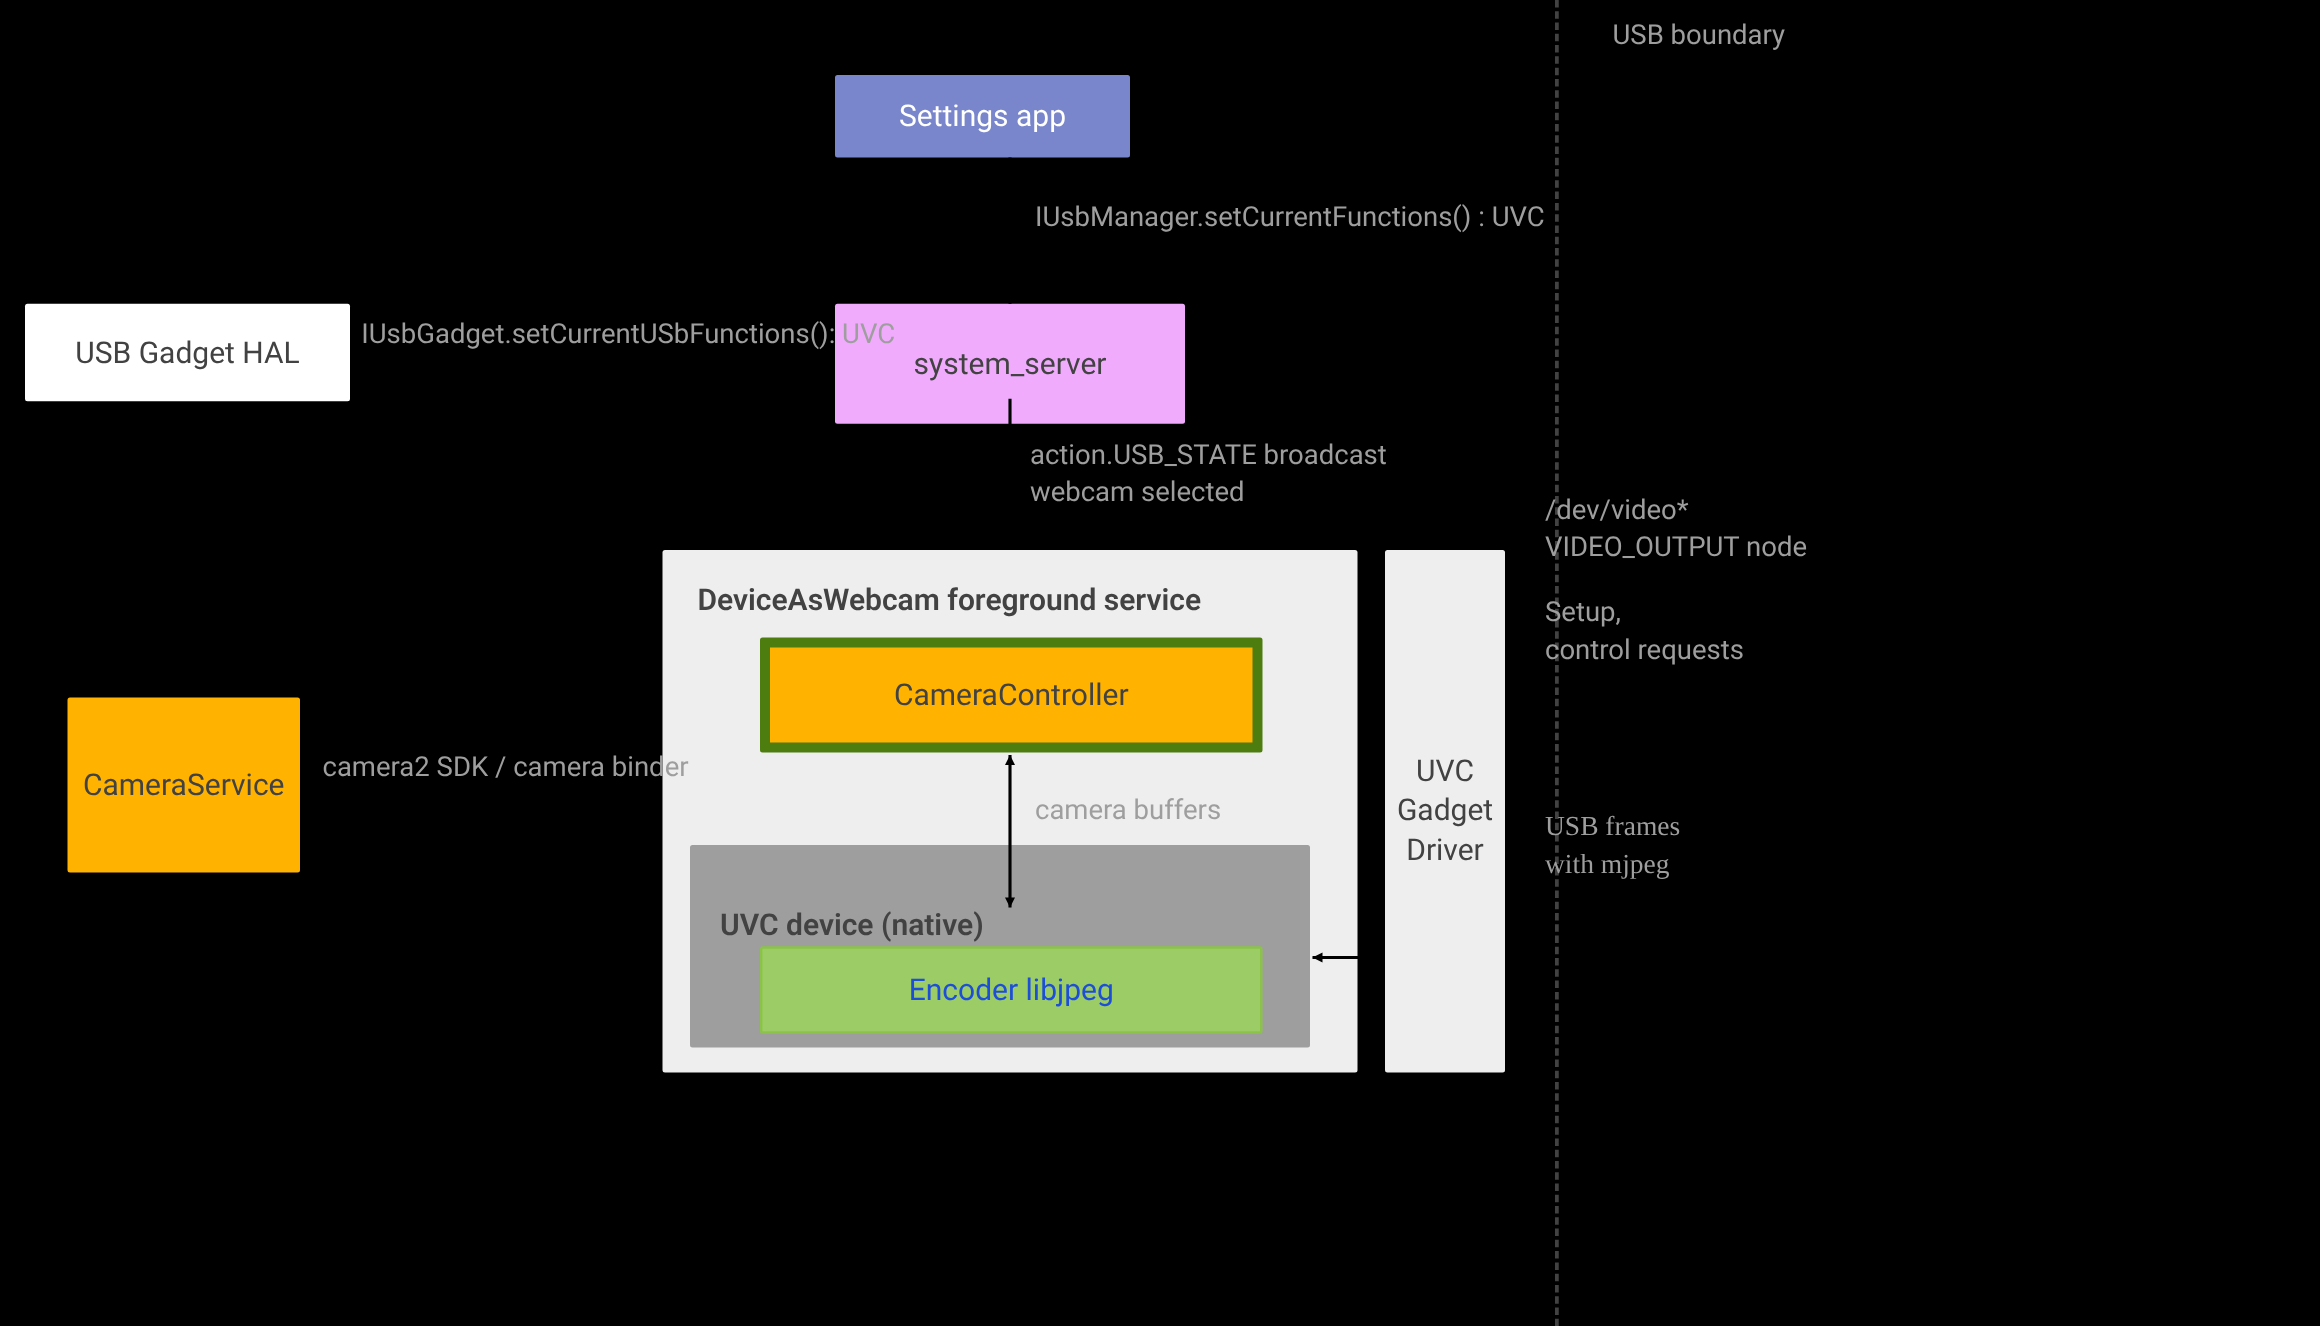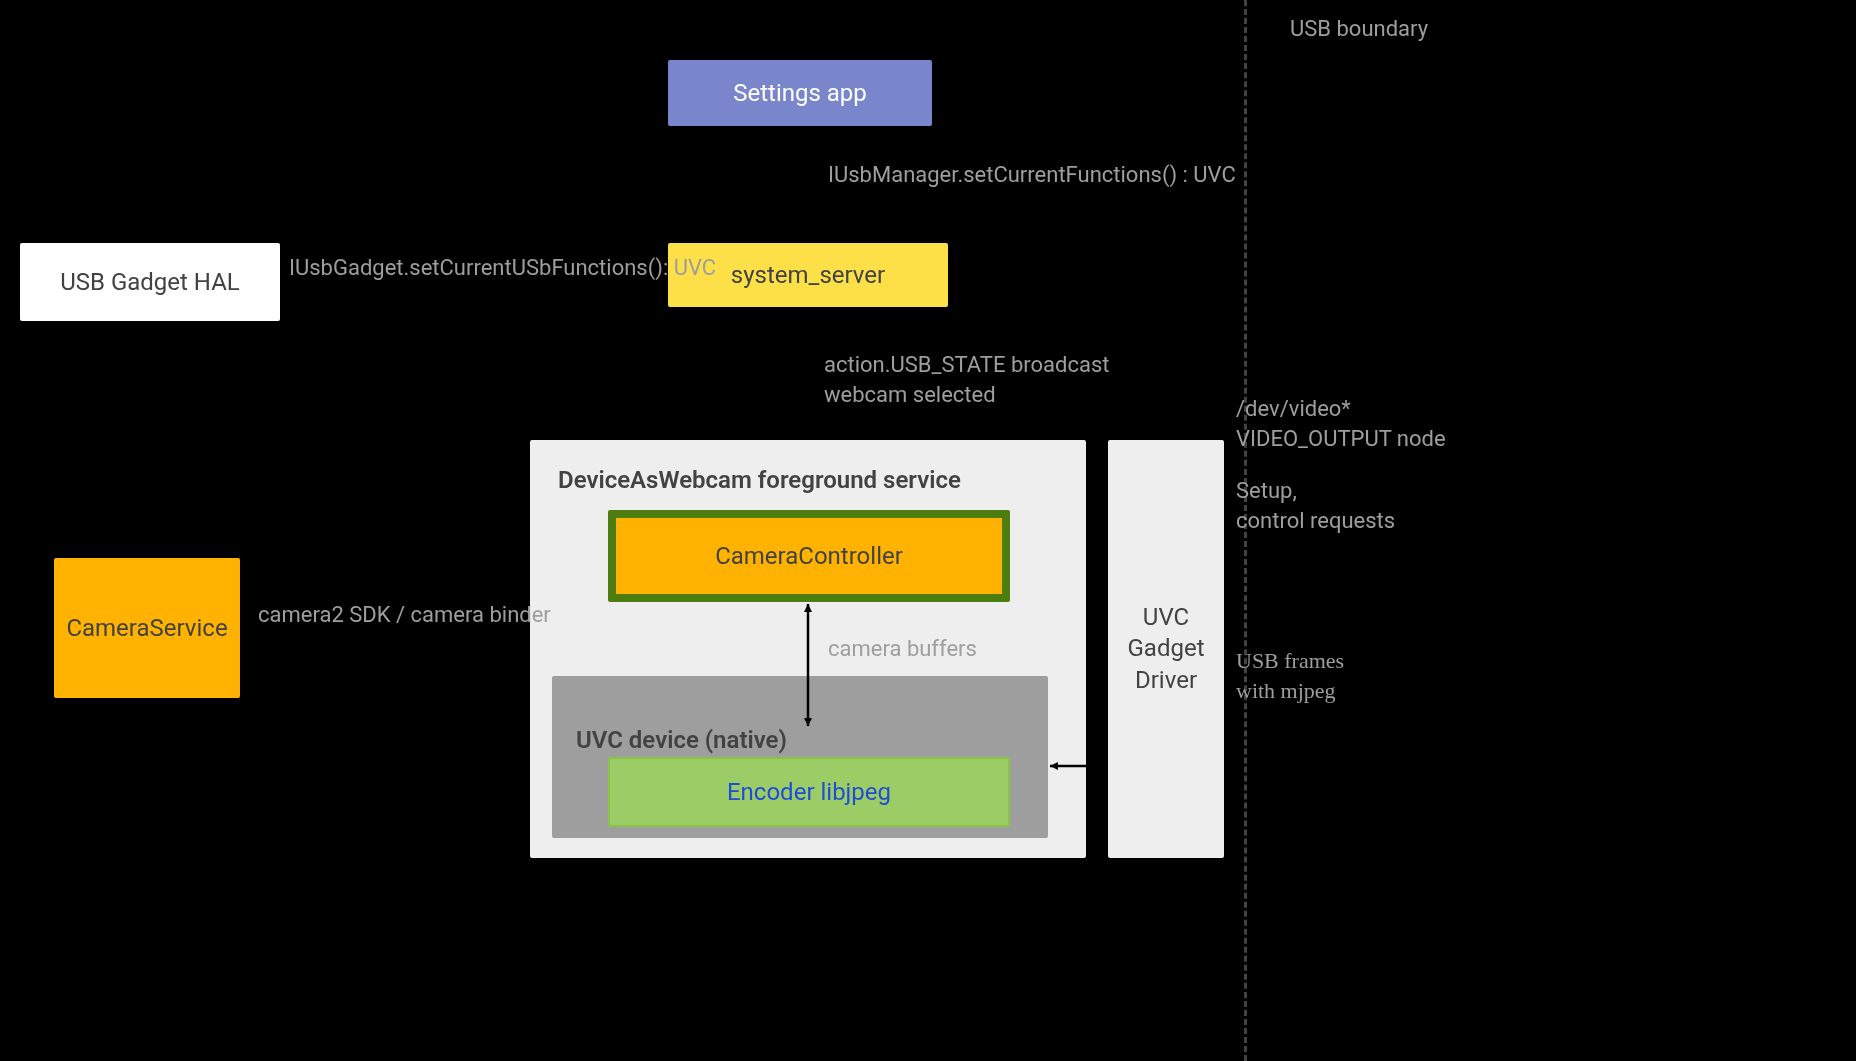--- a/index.html
+++ b/index.html
@@ -34,33 +34,33 @@
       position: absolute;
       color: #424242;
       font-size: 24px;
       font-weight: 600;
     }
     
     .settings-app {
       background: #7986cb;
       color: #fff;
       left: 668px; top: 60px;
-      width: 264px; height: 66px;
+      width: 236px; height: 66px;
     }
     .usb-gadget-hal {
       background: #ffffff;
       color: #424242;
       left: 20px; top: 243px;
       width: 260px; height: 78px;
     }
     .system-server {
-      background: #fde047;
+      background: #f0abfc;
       color: #424242;
       left: 668px; top: 243px;
-      width: 280px; height: 64px;
+      width: 280px; height: 96px;
     }
     .camera-service {
       background: #ffb300;
       color: #424242;
       left: 54px; top: 558px;
       width: 186px; height: 140px;
     }
     .dawfs-container {
       background: #eeeeee;
       left: 530px; top: 440px;
@@ -91,21 +91,21 @@
       color: #1d4ed8;
       left: 608px; top: 728px;
       width: 402px; height: 70px;
       border: 2px solid #8bc34a;
       margin-top: 29px;
     }
     .uvc-gadget-driver {
       background: #eeeeee;
       color: #424242;
       left: 1108px; top: 440px;
-      width: 116px; height: 418px;
+      width: 96px; height: 418px;
       flex-direction: column;
       line-height: 1.3;
     }
     
     .dashed-line {
       position: absolute;
       left: 1244px;
       top: 0;
       width: 0;
       height: 1061px;

